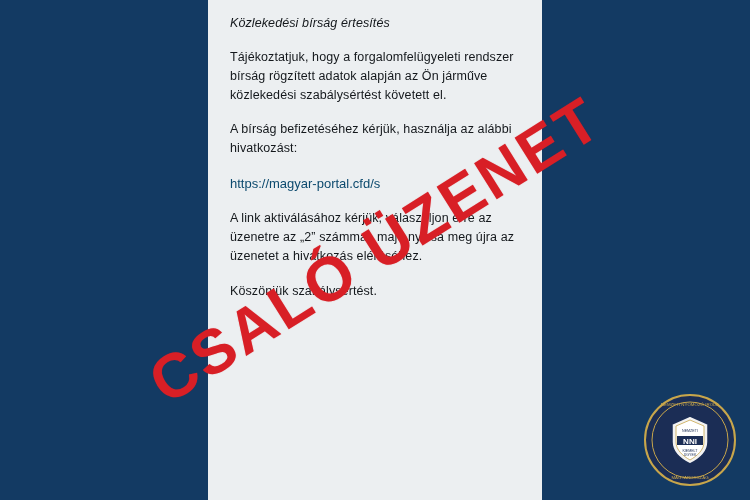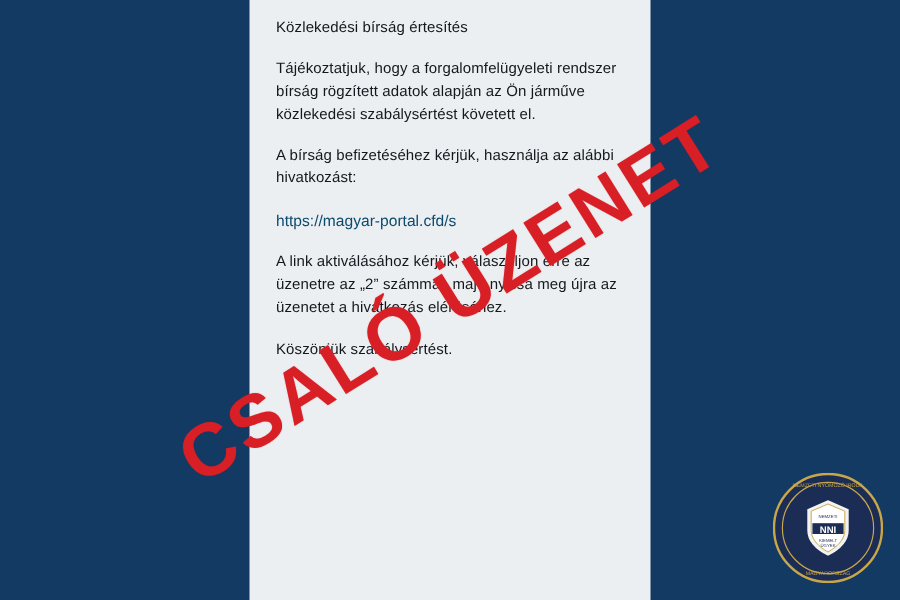--- a/index.html
+++ b/index.html
@@ -48,20 +48,21 @@
     background: #eceff1;
     box-sizing: border-box;
     padding: 10px 18px 10px 22px;
   }
   .msg-title {
     font-size: 12.5px;
     color: #14181c;
     line-height: 1.45;
     margin: 4px 0 16px 0;
     letter-spacing: .1px;
+    font-style: italic;
   }
   .msg-par {
     font-size: 12.5px;
     color: #14181c;
     line-height: 1.5;
     margin: 0 0 16px 0;
     letter-spacing: .1px;
   }
   .msg-link {
     font-size: 13px;

